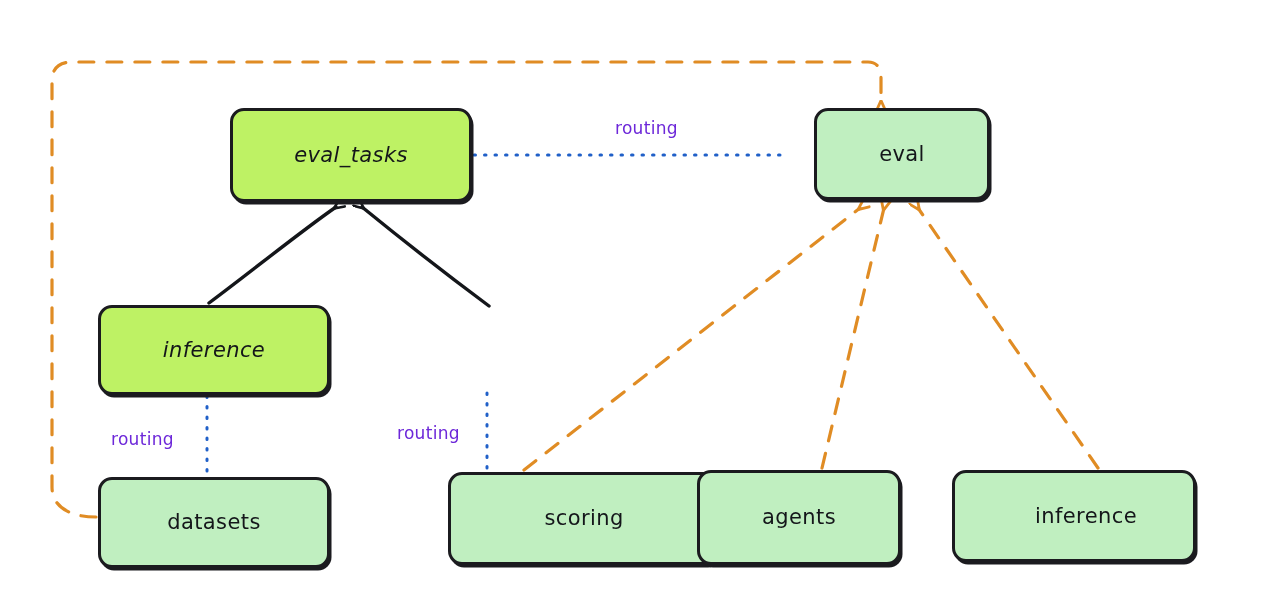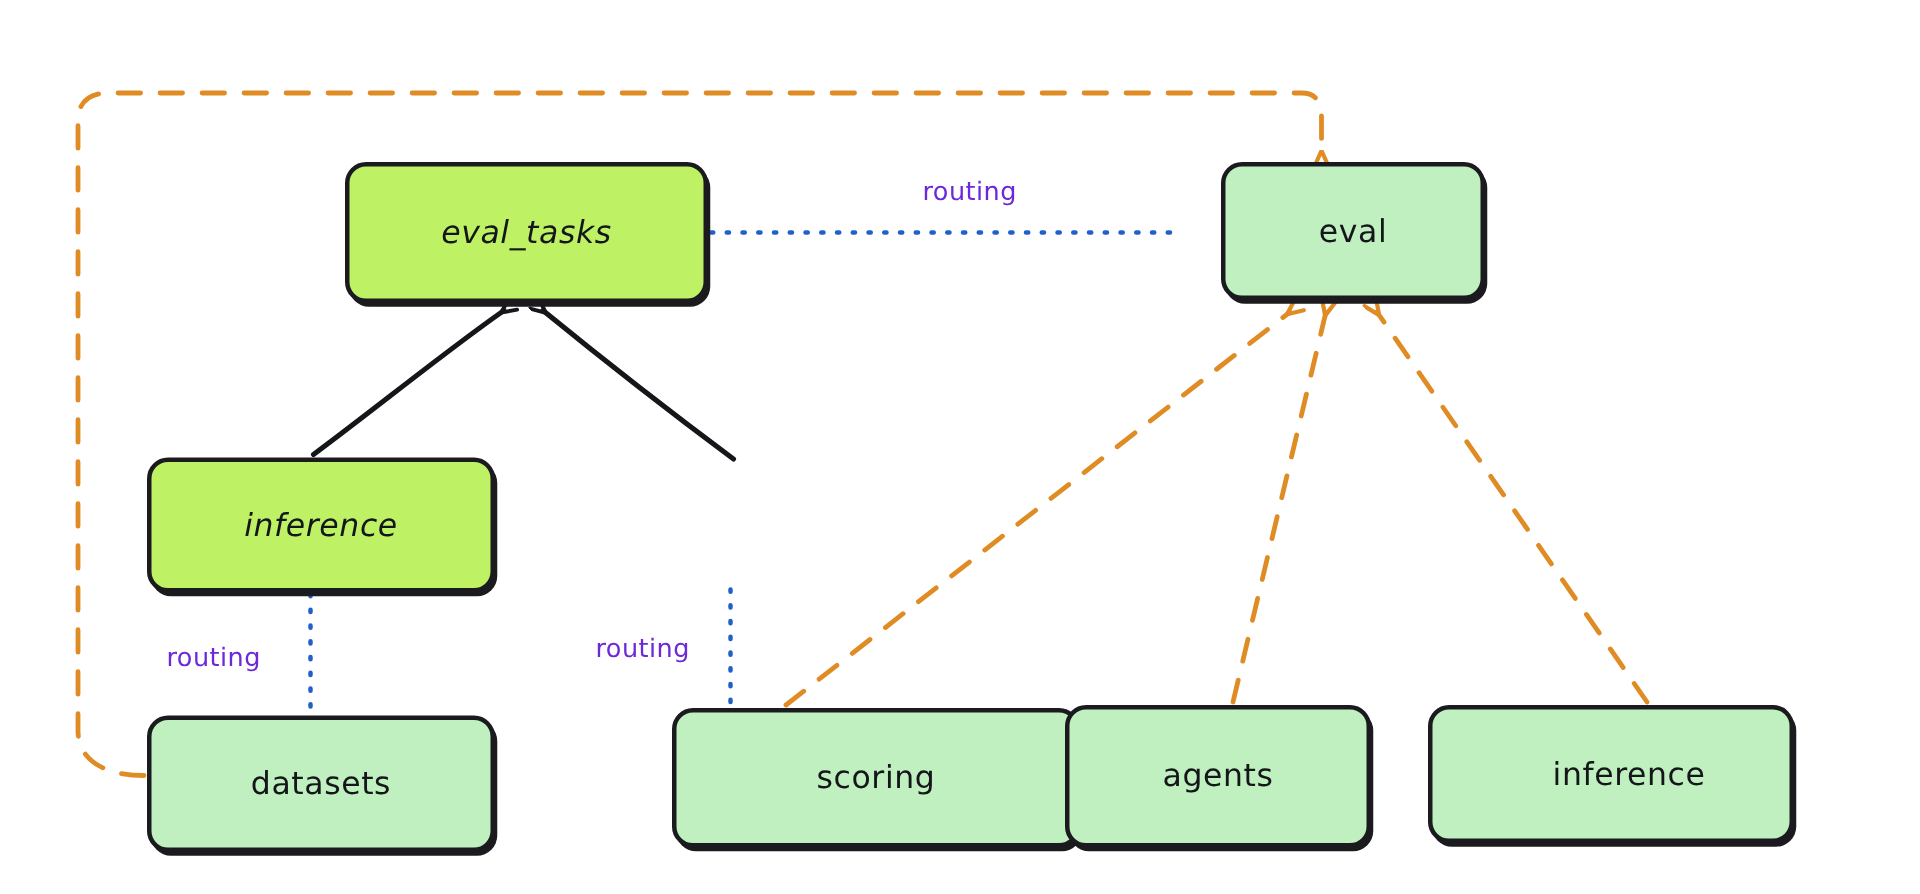--- a/index.html
+++ b/index.html
@@ -105,21 +105,21 @@
 
 
   <div class="node green" style="left:98px; top:477px; width:232px; height:91px;">
     <span class="node-label">datasets</span>
   </div>
 
   <div class="node green" style="left:404px; top:472px; width:272px; height:93px;margin-left:44px;">
     <span class="node-label">scoring</span>
   </div>
 
-  <div class="node green" style="left:697px; top:470px; width:204px; height:95px;margin-left:13px;">
+  <div class="node green" style="left:697px; top:470px; width:204px; height:95px;">
     <span class="node-label">agents</span>
   </div>
 
   <div class="node green" style="left:952px; top:470px; width:244px; height:92px;padding-left:24px;">
     <span class="node-label">inference</span>
   </div>
 
   <div class="edge-label" style="left:615px; top:118px;">routing</div>
 
   <div class="edge-label" style="left:111px; top:429px;">routing</div>

